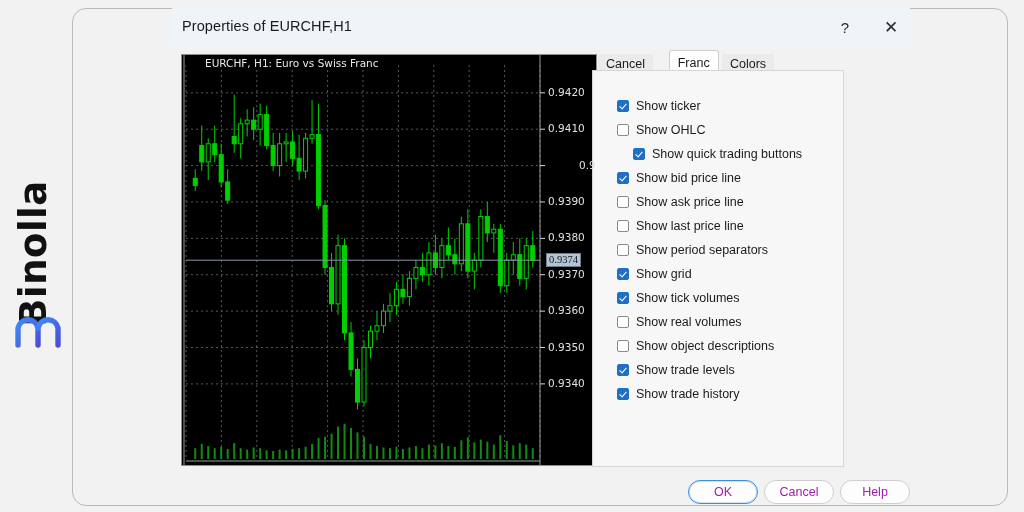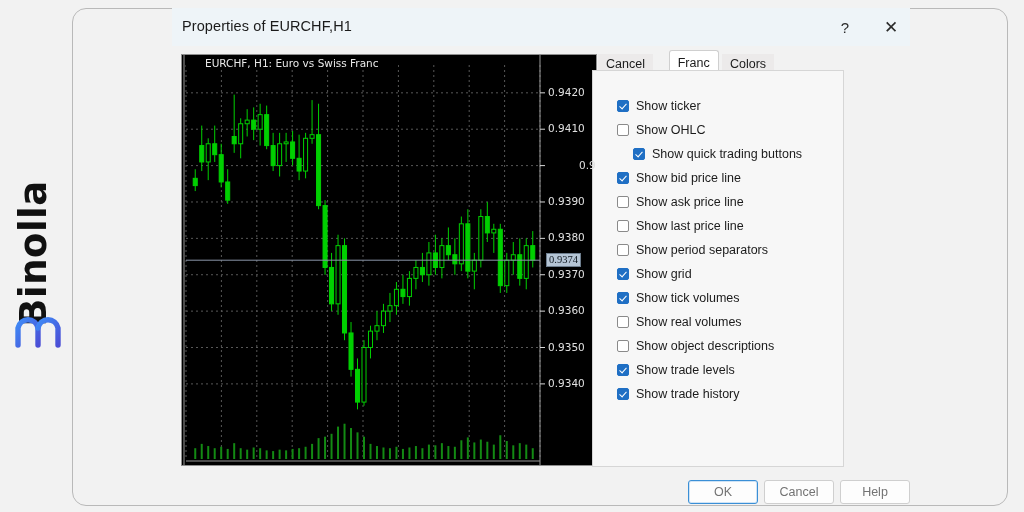--- a/index.html
+++ b/index.html
@@ -110,22 +110,22 @@
     width:3px;height:6px;border:solid #fff;border-width:0 1.6px 1.6px 0;
     transform:rotate(42deg);
   }
   .cb-label{
     margin-left:7px;font-size:12.5px;color:#1b1b1b;white-space:nowrap;
   }
 
   
   .btn{
     position:absolute;top:434px;height:24px;width:70px;
-    background:#fdfdfd;border:1px solid #cfcfcf;border-radius:3px;
-    font-size:12.5px;color:#737373;
+    background:#fdfdfd;border:1px solid #cfcfcf;border-radius:12px;
+    font-size:12.5px;color:#a21caf;
     display:flex;align-items:center;justify-content:center;
     box-sizing:border-box;cursor:default;
   }
   .btn.primary{border:1px solid #3a8fd6;box-shadow:0 0 0 1px #cfe3f5 inset;}
   .btn-ok{left:516px;}
   .btn-cancel{left:592px;}
   .btn-help{left:668px;}
 </style>
 </head>
 <body>

